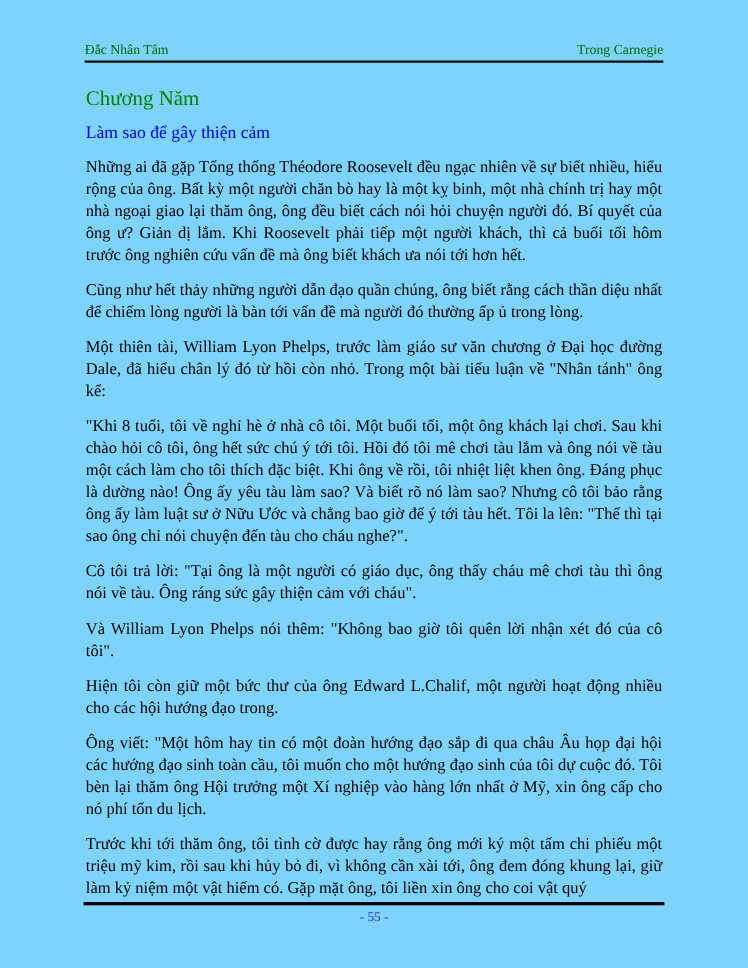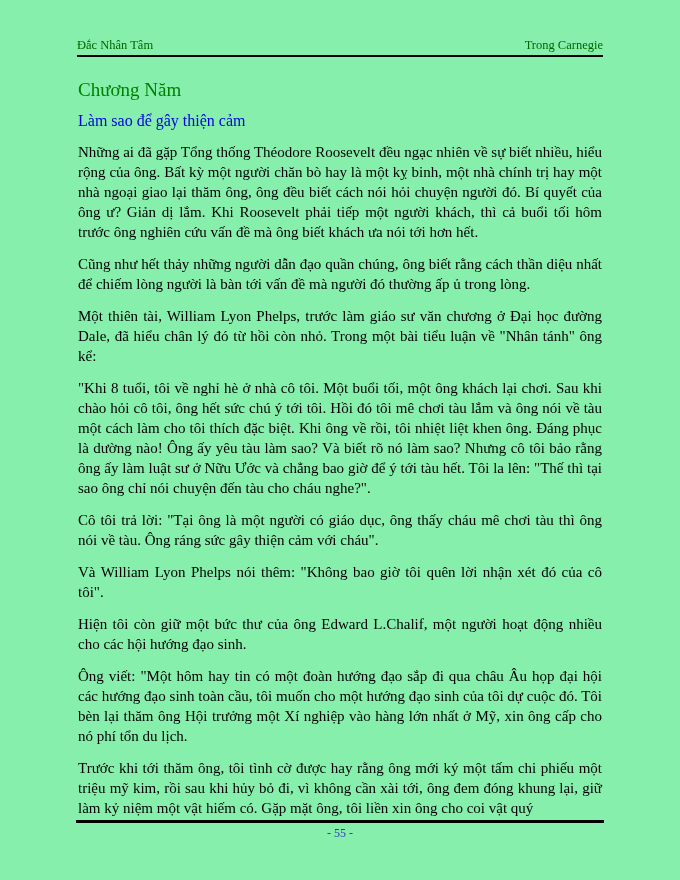--- a/index.html
+++ b/index.html
@@ -5,21 +5,21 @@
     * { margin: 0; padding: 0; box-sizing: border-box; }
     html, body { background: #ffffff; }
     body {
       width: 680px; height: 880px;
       font-family: "Liberation Serif", serif;
       -webkit-font-smoothing: antialiased;
     }
     .page {
       position: relative;
       width: 680px; height: 880px;
-      background: #86efac;
+      background: #7dd3fc;
       overflow: hidden;
     }
     .header {
       position: absolute;
       top: 38px; left: 77px; right: 77px;
     }
     .header-row {
       display: flex;
       justify-content: space-between;
       align-items: baseline;
@@ -86,21 +86,21 @@
   <h1 class="chapter-title">Chương Năm</h1>
   <h2 class="section-title">Làm sao để gây thiện cảm</h2>
 
   <div class="content">
     <p>Những ai đã gặp Tổng thống Théodore Roosevelt đều ngạc nhiên về sự biết nhiều, hiểu rộng của ông. Bất kỳ một người chăn bò hay là một kỵ binh, một nhà chính trị hay một nhà ngoại giao lại thăm ông, ông đều biết cách nói hỏi chuyện người đó. Bí quyết của ông ư? Giản dị lắm. Khi Roosevelt phải tiếp một người khách, thì cả buổi tối hôm trước ông nghiên cứu vấn đề mà ông biết khách ưa nói tới hơn hết.</p>
     <p>Cũng như hết thảy những người dẫn đạo quần chúng, ông biết rằng cách thần diệu nhất để chiếm lòng người là bàn tới vấn đề mà người đó thường ấp ủ trong lòng.</p>
     <p>Một thiên tài, William Lyon Phelps, trước làm giáo sư văn chương ở Đại học đường Dale, đã hiểu chân lý đó từ hồi còn nhỏ. Trong một bài tiểu luận về "Nhân tánh" ông kể:</p>
     <p>"Khi 8 tuổi, tôi về nghỉ hè ở nhà cô tôi. Một buổi tối, một ông khách lại chơi. Sau khi chào hỏi cô tôi, ông hết sức chú ý tới tôi. Hồi đó tôi mê chơi tàu lắm và ông nói về tàu một cách làm cho tôi thích đặc biệt. Khi ông về rồi, tôi nhiệt liệt khen ông. Đáng phục là dường nào! Ông ấy yêu tàu làm sao? Và biết rõ nó làm sao? Nhưng cô tôi bảo rằng ông ấy làm luật sư ở Nữu Ước và chẳng bao giờ để ý tới tàu hết. Tôi la lên: "Thế thì tại sao ông chỉ nói chuyện đến tàu cho cháu nghe?".</p>
     <p>Cô tôi trả lời: "Tại ông là một người có giáo dục, ông thấy cháu mê chơi tàu thì ông nói về tàu. Ông ráng sức gây thiện cảm với cháu".</p>
     <p>Và William Lyon Phelps nói thêm: "Không bao giờ tôi quên lời nhận xét đó của cô tôi".</p>
-    <p>Hiện tôi còn giữ một bức thư của ông Edward L.Chalif, một người hoạt động nhiều cho các hội hướng đạo sinh.</p>
+    <p>Hiện tôi còn giữ một bức thư của ông Edward L.Chalif, một người hoạt động nhiều cho các hội hướng đạo trong.</p>
     <p>Ông viết: "Một hôm hay tin có một đoàn hướng đạo sắp đi qua châu Âu họp đại hội các hướng đạo sinh toàn cầu, tôi muốn cho một hướng đạo sinh của tôi dự cuộc đó. Tôi bèn lại thăm ông Hội trưởng một Xí nghiệp vào hàng lớn nhất ở Mỹ, xin ông cấp cho nó phí tổn du lịch.</p>
     <p>Trước khi tới thăm ông, tôi tình cờ được hay rằng ông mới ký một tấm chi phiếu một triệu mỹ kim, rồi sau khi hủy bỏ đi, vì không cần xài tới, ông đem đóng khung lại, giữ làm kỷ niệm một vật hiếm có. Gặp mặt ông, tôi liền xin ông cho coi vật quý</p>
   </div>
 
   <div class="footer">
     <div class="footer-rule"></div>
     <div class="page-number">- 55 -</div>
   </div>
 
 </div>

